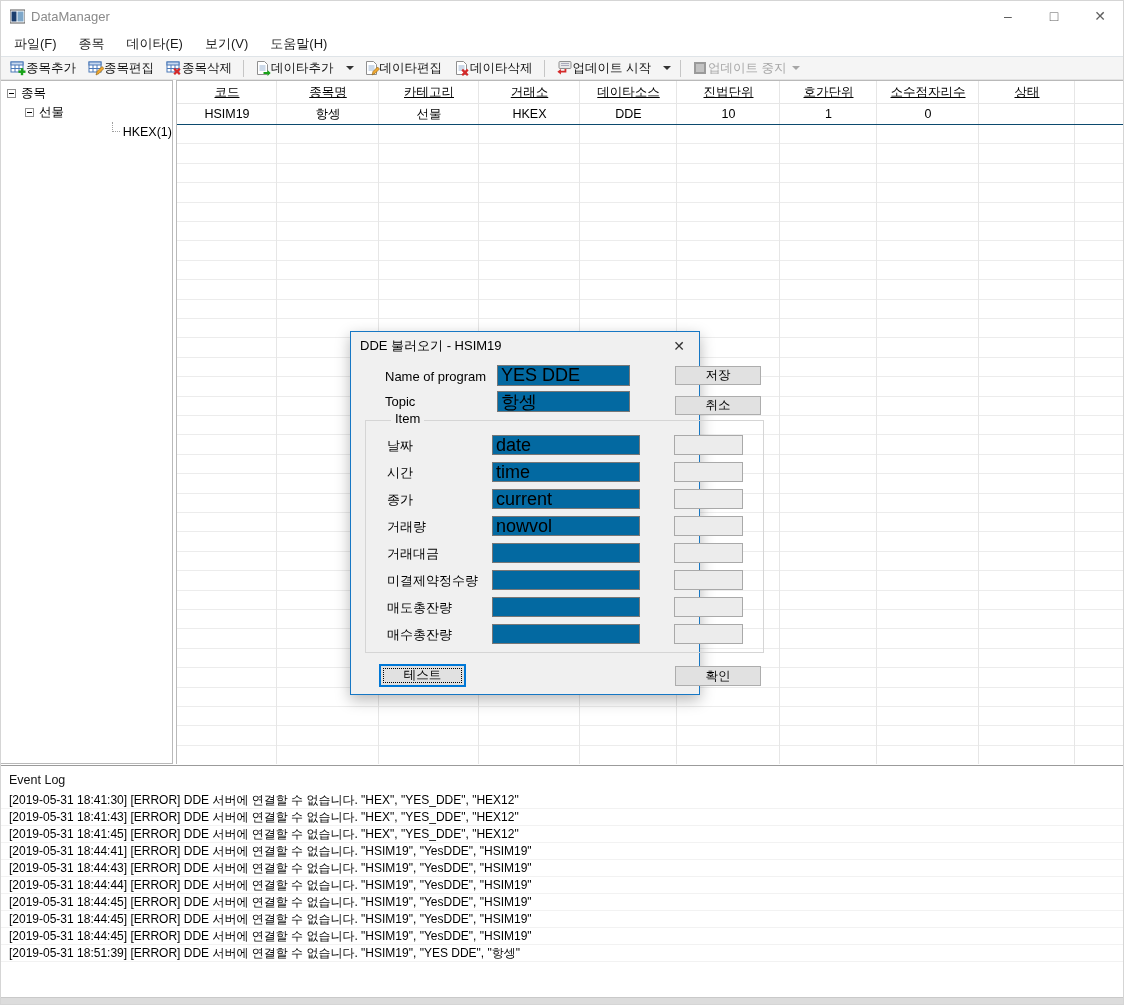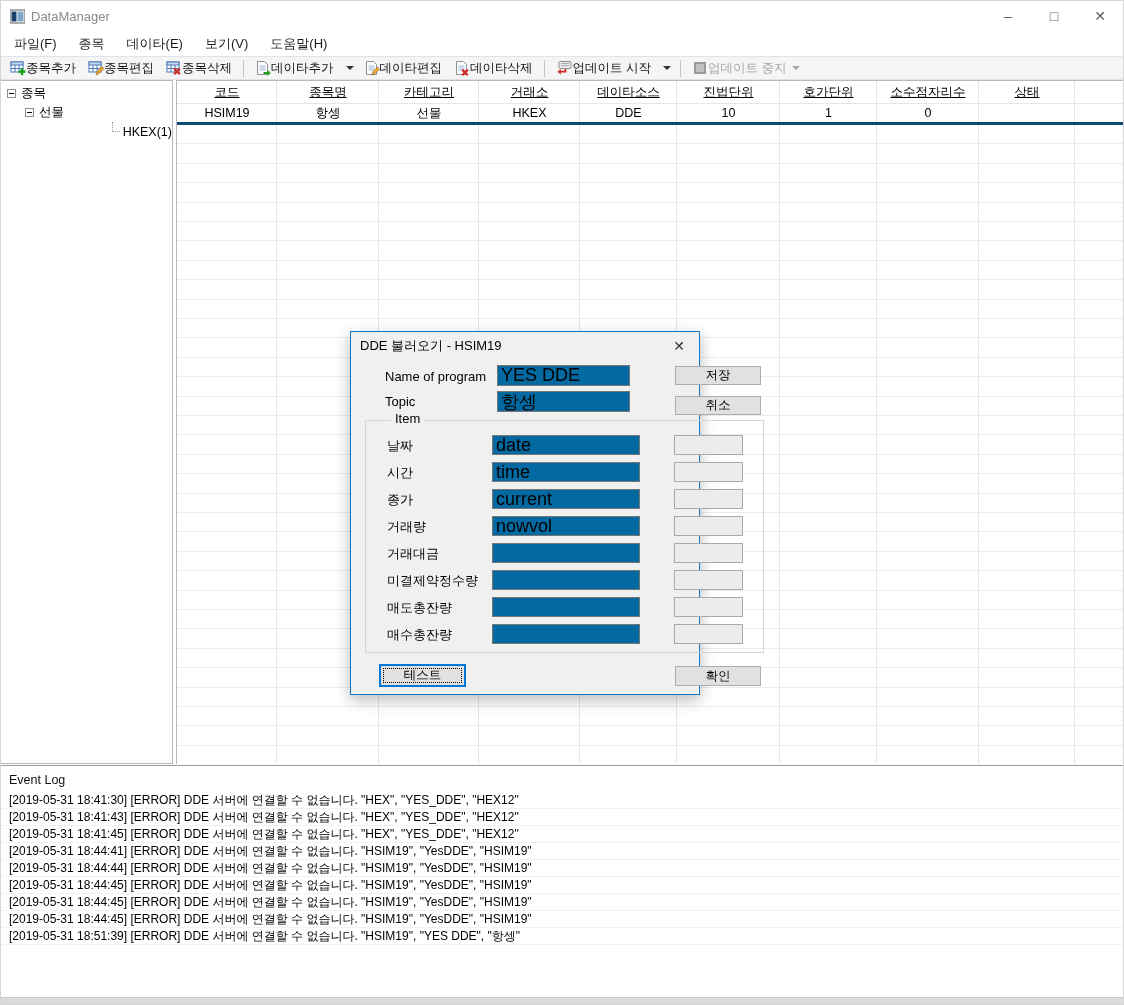--- a/index.html
+++ b/index.html
@@ -30,21 +30,21 @@
   .content{position:absolute;top:79px;left:0;right:0;height:684px;}
   .tree-panel{position:absolute;left:0;top:0;width:172px;height:684px;background:#fff;border:1px solid #b9b9b9;border-left:none;font-size:12.5px;color:#000;padding-top:3px;}
   .tree-row{display:flex;align-items:center;height:19px;position:relative;}
   .expander{width:9px;height:9px;border:1px solid #8f8f8f;background:#fff;position:relative;margin-right:5px;flex:0 0 auto;}
   .expander::after{content:"";position:absolute;left:1px;right:1px;top:3px;height:1px;background:#000;}
   .tree-connector{border-left:1px dotted #a0a0a0;border-bottom:1px dotted #a0a0a0;width:8px;height:10px;margin:-10px 3px 0 0;flex:0 0 auto;}
 
   .grid{position:absolute;left:175px;top:0;width:949px;height:684px;background:#fff;border-top:1px solid #b9b9b9;border-left:1px solid #b9b9b9;overflow:hidden;}
   .grid-header{position:relative;display:flex;height:23px;border-bottom:1px solid #e6e6e6;z-index:2;text-decoration:underline;}
   .grid-header .cell{font-size:12.5px;color:#000;display:flex;align-items:center;justify-content:center;}
-  .grid-datarow{position:relative;display:flex;height:21px;border-bottom:3px solid #0c4a6e;z-index:2;text-align:center;}
+  .grid-datarow{position:relative;display:flex;height:21px;border-bottom:1px solid #0c4a6e;z-index:2;text-align:center;}
   .grid-datarow .cell{font-size:12.5px;color:#000;display:flex;align-items:center;justify-content:center;}
   .grid-empty{position:absolute;left:0;right:0;top:44px;bottom:0;background:repeating-linear-gradient(to bottom,transparent 0,transparent 18.4px,#ececec 18.4px,#ececec 19.4px);}
   .vline{position:absolute;top:0;bottom:0;width:1px;background:#e6e6e6;z-index:1;}
 
   
   .dialog{position:absolute;left:349px;top:330px;width:350px;height:364px;background:#f0f0f0;border:1px solid #1677c4;box-shadow:0 5px 14px rgba(0,0,0,.28);z-index:10;}
   .dialog-titlebar{position:absolute;top:0;left:0;right:0;height:27px;display:flex;align-items:center;padding-left:9px;font-size:13px;color:#000;}
   .dialog-close{position:absolute;right:4px;top:0;width:32px;height:27px;display:flex;align-items:center;justify-content:center;font-size:14px;color:#333;}
   .dlg-label{position:absolute;font-size:13px;color:#000;}
   .dlg-input{position:absolute;border:1px solid #777;background:#0369a1;font-size:18px;padding:0 3px;color:#000;}
@@ -294,20 +294,21 @@
       </div>
   </div>
 
   <div class="eventlog">
     <div class="eventlog-title">Event Log</div>
     <div id="log-rows">
         <div class="log-row">[2019-05-31 18:41:30] [ERROR] DDE 서버에 연결할 수 없습니다. "HEX", "YES_DDE", "HEX12"</div>
         <div class="log-row">[2019-05-31 18:41:43] [ERROR] DDE 서버에 연결할 수 없습니다. "HEX", "YES_DDE", "HEX12"</div>
         <div class="log-row">[2019-05-31 18:41:45] [ERROR] DDE 서버에 연결할 수 없습니다. "HEX", "YES_DDE", "HEX12"</div>
         <div class="log-row">[2019-05-31 18:44:41] [ERROR] DDE 서버에 연결할 수 없습니다. "HSIM19", "YesDDE", "HSIM19"</div>
+        <div class="log-row">[2019-05-31 18:44:43] [ERROR] DDE 서버에 연결할 수 없습니다. "HSIM19", "YesDDE", "HSIM19"</div>
         <div class="log-row">[2019-05-31 18:44:44] [ERROR] DDE 서버에 연결할 수 없습니다. "HSIM19", "YesDDE", "HSIM19"</div>
         <div class="log-row">[2019-05-31 18:44:45] [ERROR] DDE 서버에 연결할 수 없습니다. "HSIM19", "YesDDE", "HSIM19"</div>
         <div class="log-row">[2019-05-31 18:44:45] [ERROR] DDE 서버에 연결할 수 없습니다. "HSIM19", "YesDDE", "HSIM19"</div>
         <div class="log-row">[2019-05-31 18:44:45] [ERROR] DDE 서버에 연결할 수 없습니다. "HSIM19", "YesDDE", "HSIM19"</div>
         <div class="log-row">[2019-05-31 18:51:39] [ERROR] DDE 서버에 연결할 수 없습니다. "HSIM19", "YES DDE", "항셍"</div>
       </div>
   </div>
   <div class="bottom-strip"></div>
 </div>
 

